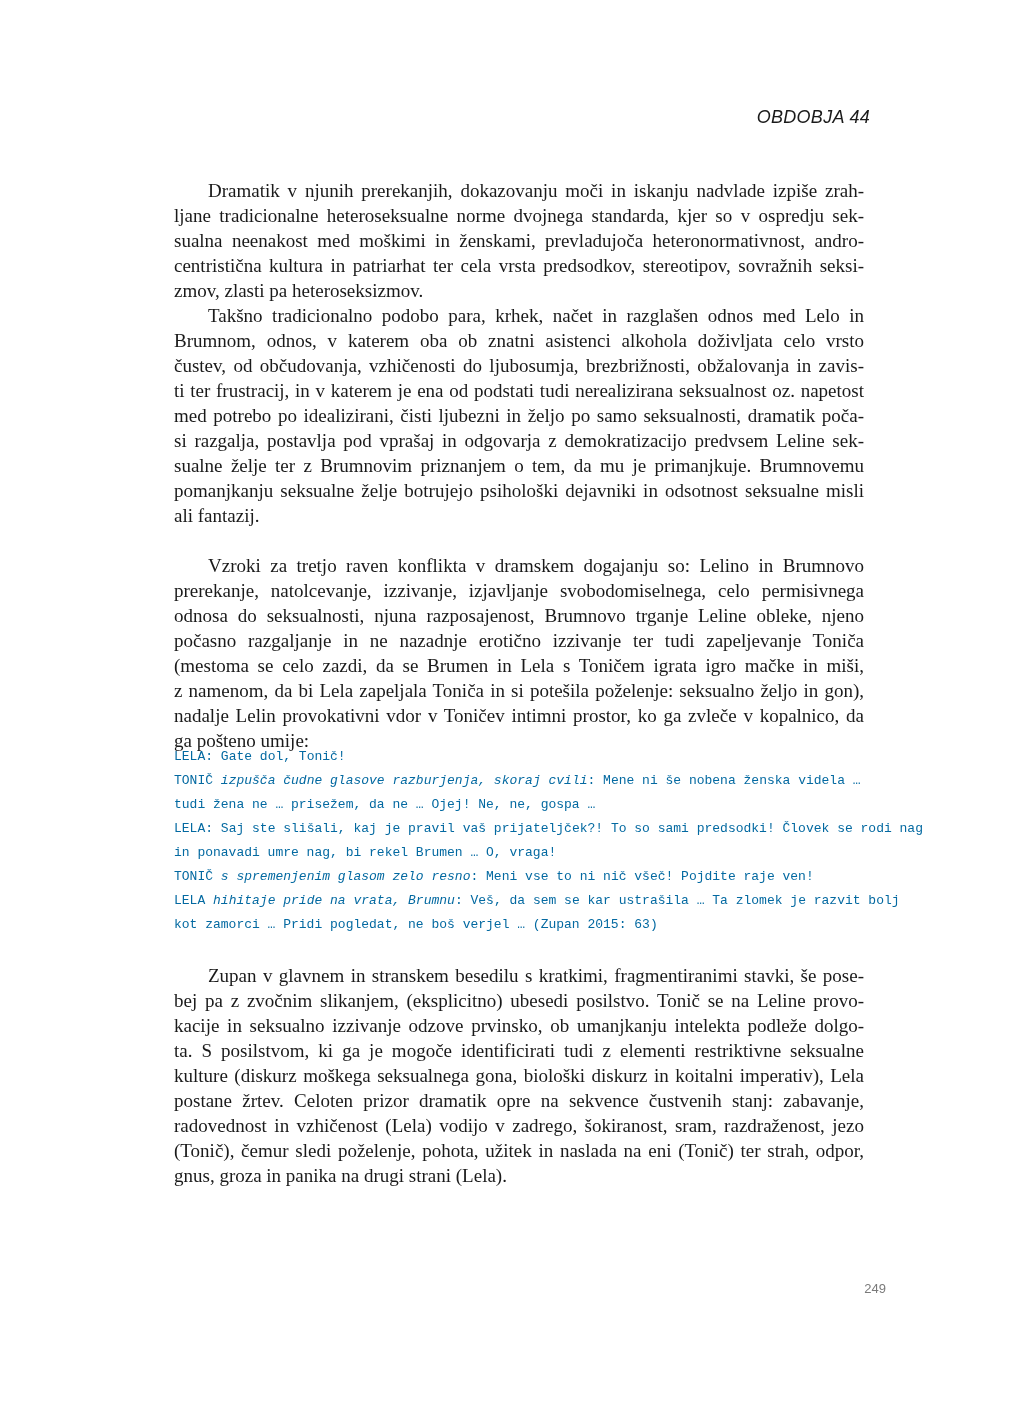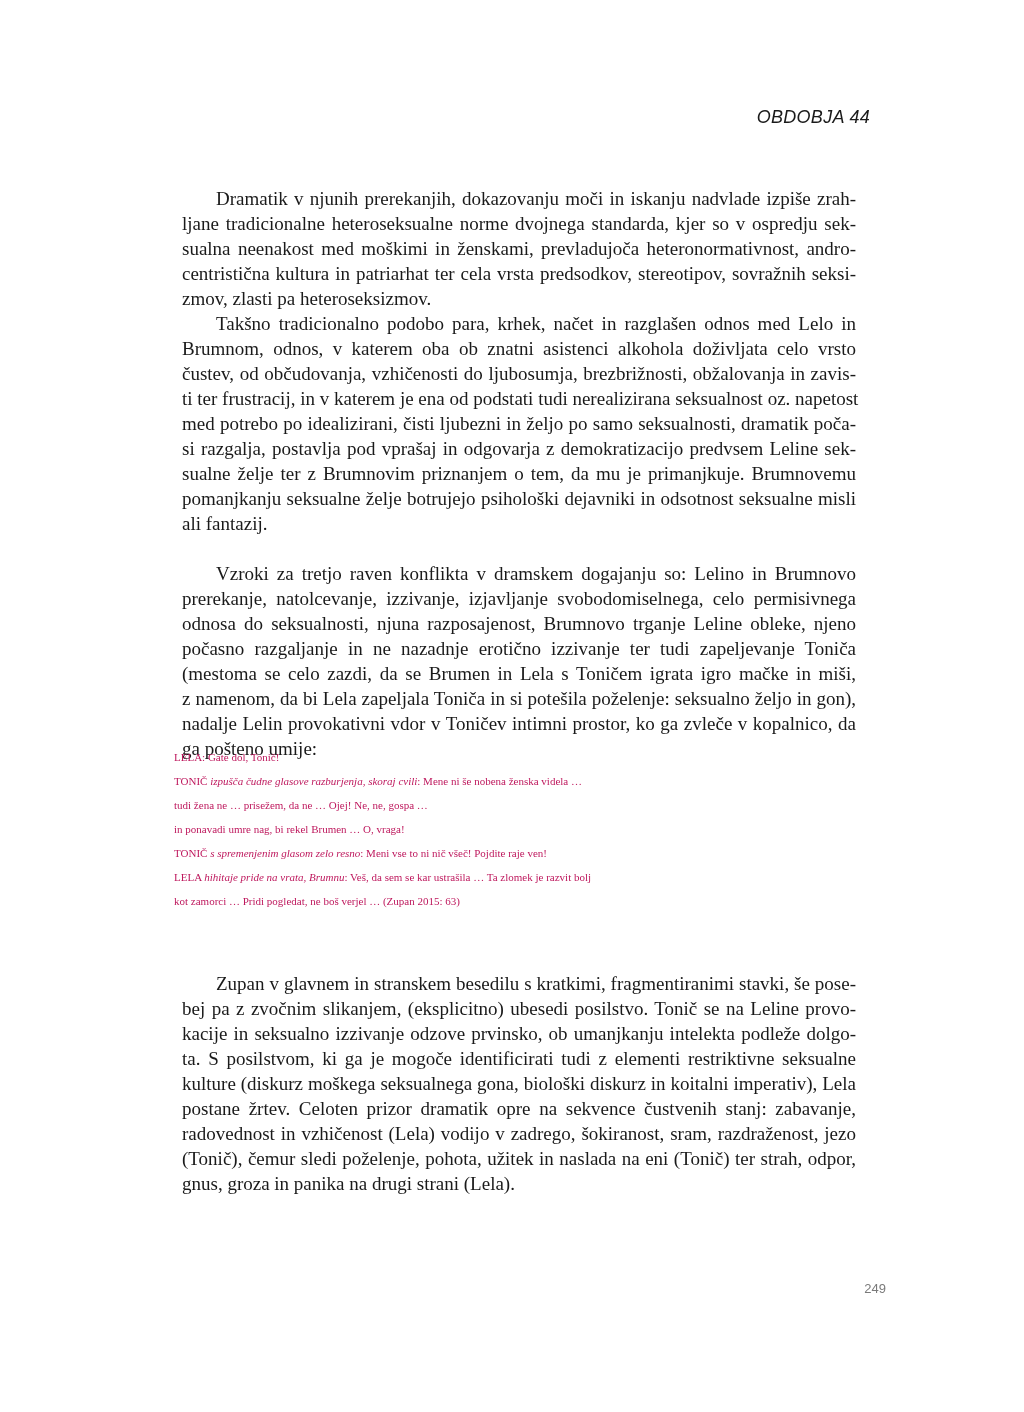--- a/index.html
+++ b/index.html
@@ -27,21 +27,21 @@
     .body-text {
       position: absolute;
       left: 166px;
       width: 706px;
       font-family: "Liberation Serif", serif;
       font-size: 19px;
       line-height: 25px;
       color: #1a1a1a;
     }
     .para {
-      margin: 16px;
+      margin: 8px;
       font-family: Liberation Serif, serif;
     }
     .line {
       display: block;
       white-space: nowrap;
       text-align: justify;
       text-align-last: justify;
     }
     .line.last {
       text-align-last: left;
@@ -51,24 +51,24 @@
     }
     #p1 { top: 170px; }
     #p2 { top: 295px; }
     #p3 { top: 545px; }
     #p4 { top: 955px; }
     .quote {
       position: absolute;
       top: 745px;
       left: 174px;
       width: 698px;
-      font-family: Liberation Serif, serif;
-      font-size: 11px;
+      font-family: Liberation Mono, monospace;
+      font-size: 13px;
       line-height: 24px;
-      color: #be185d;
+      color: #0369a1;
     }
     .quote .line {
       text-align: left;
       text-align-last: left;
     }
     .it { font-style: italic; text-align: center; }
     .page-number {
       position: absolute;
       top: 1281px;
       right: 138px;
@@ -116,20 +116,21 @@
     <span class="line">z namenom, da bi Lela zapeljala Toniča in si potešila poželenje: seksualno željo in gon),</span>
     <span class="line">nadalje Lelin provokativni vdor v Toničev intimni prostor, ko ga zvleče v kopalnico, da</span>
     <span class="line last">ga pošteno umije:</span>
   </p>
 </div>
 
 <div class="quote">
   <span class="line"><span>LELA:</span> <span>Gate dol, Tonič!</span></span>
   <span class="line"><span>TONIČ</span> <span class="it">izpušča čudne glasove razburjenja, skoraj cvili</span><span>: Mene ni še nobena ženska videla …</span></span>
   <span class="line">tudi žena ne … prisežem, da ne … Ojej! Ne, ne, gospa …</span>
+  <span class="line"><span>LELA:</span> <span>Saj ste slišali, kaj je pravil vaš prijateljček?! To so sami predsodki! Človek se rodi nag</span></span>
   <span class="line">in ponavadi umre nag, bi rekel Brumen … O, vraga!</span>
   <span class="line"><span>TONIČ</span> <span class="it">s spremenjenim glasom zelo resno</span><span>: Meni vse to ni nič všeč! Pojdite raje ven!</span></span>
   <span class="line"><span>LELA</span> <span class="it">hihitaje pride na vrata, Brumnu</span><span>: Veš, da sem se kar ustrašila … Ta zlomek je razvit bolj</span></span>
   <span class="line">kot zamorci … Pridi pogledat, ne boš verjel … (Zupan 2015: 63)</span>
 </div>
 
 <div class="body-text" id="p4">
   <p class="para">
     <span class="line first">Zupan v glavnem in stranskem besedilu s kratkimi, fragmentiranimi stavki, še pose-</span>
     <span class="line">bej pa z zvočnim slikanjem, (eksplicitno) ubesedi posilstvo. Tonič se na Leline provo-</span>

